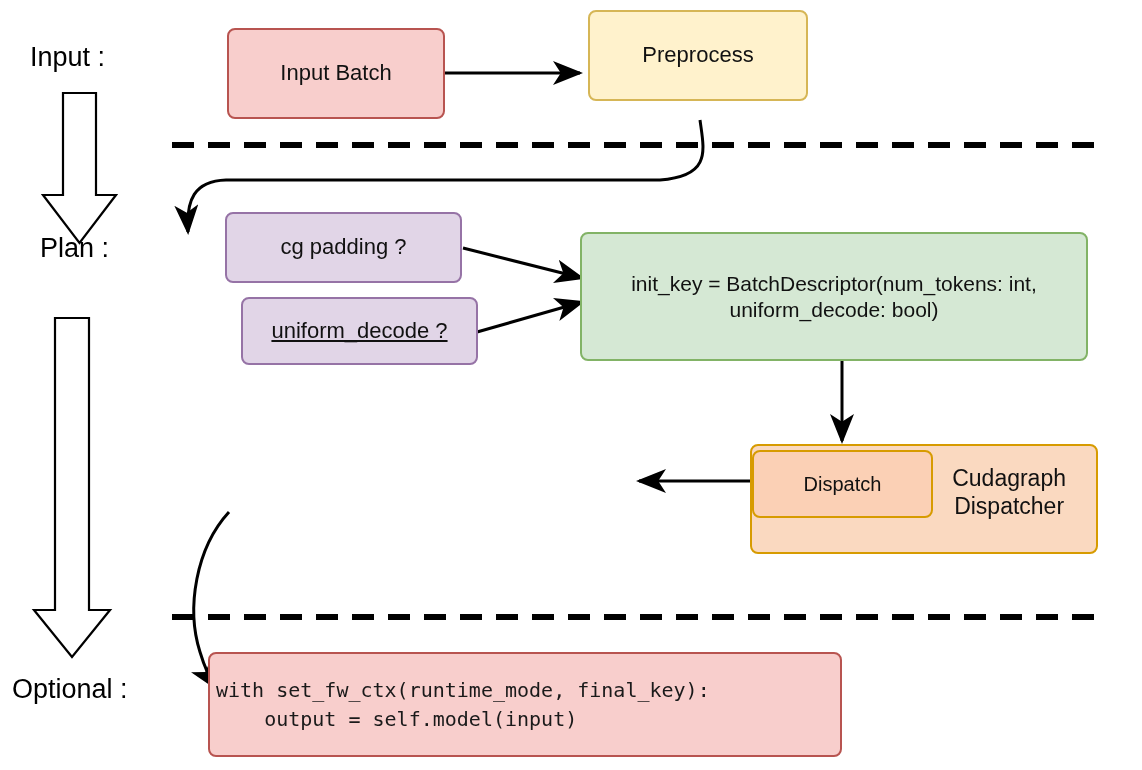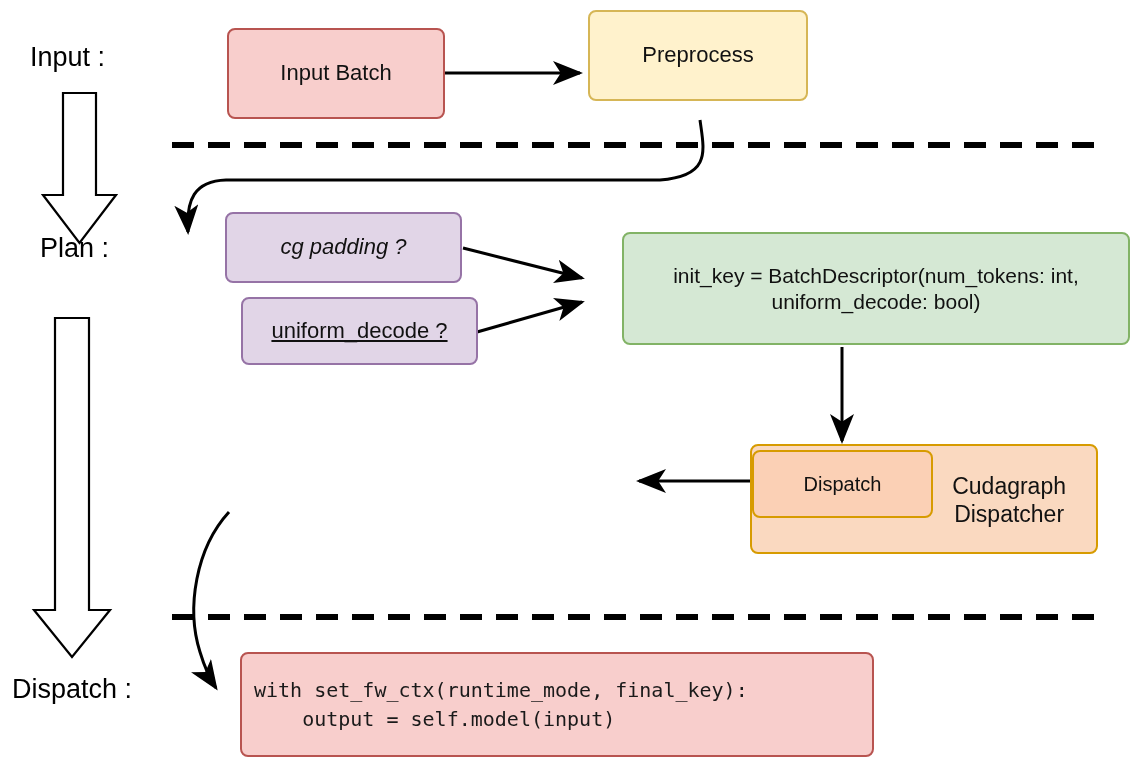--- a/index.html
+++ b/index.html
@@ -57,59 +57,58 @@
   }
   #node-preprocess {
     left: 588px; top: 10px; width: 220px; height: 91px;
     background: #fff2cc; border-color: #d6b656;
     font-size: 22px;
   }
   #node-cg-padding {
     left: 225px; top: 212px; width: 237px; height: 71px;
     background: #e1d5e7; border-color: #9673a6;
     font-size: 22px;
-    font-style: italic;
   }
   #node-uniform-decode {
     left: 241px; top: 297px; width: 237px; height: 68px;
     background: #e1d5e7; border-color: #9673a6;
     font-size: 22px;
     text-decoration: underline;
   }
   #node-init-key {
-    left: 622px; top: 232px; width: 508px; height: 113px;
+    left: 580px; top: 232px; width: 508px; height: 129px;
     background: #d5e8d4; border-color: #82b366;
     font-size: 21px;
   }
   #node-cudagraph-dispatcher {
     left: 750px; top: 444px; width: 348px; height: 110px;
     background: #fad9c0; border-color: #d79b00;
     font-size: 23px;
     align-items: flex-start;
     justify-content: flex-end;
-    padding: 26px 30px 0 0;
+    padding: 18px 30px 0 0;
   }
   #node-dispatch {
     left: 752px; top: 450px; width: 181px; height: 68px;
     background: #fbd0b5; border-color: #d79b00;
     font-size: 20px;
   }
   #node-runtime-mode {
     left: 228px; top: 446px; width: 403px; height: 108px;
     background: #cfe2f3; border-color: #6c8ebf;
     font-size: 20px;
   }
   #node-execute-code {
-    left: 240px; top: 652px; width: 634px; height: 105px;
+    left: 208px; top: 652px; width: 634px; height: 105px;
     background: #f8cecc; border-color: #b85450;
     font-family: "DejaVu Serif", "Liberation Serif", serif;
     font-size: 21px;
     justify-content: flex-start;
     align-items: center;
-    padding-left: 12px;
+    padding-left: 6px;
     text-align: left;
   }
   #node-execute-code .code {
     font-family: "DejaVu Sans Mono", "Liberation Mono", monospace;
     font-size: 20px;
     white-space: pre;
     color: #1a1a1a;
     line-height: 1.45;
   }
 
@@ -145,21 +144,21 @@
 
     <path d="M842,347 L842,441" fill="none" stroke="#000000" stroke-width="3" marker-end="url(#ah)"></path>
 
     <path d="M750,481 L639,481" fill="none" stroke="#000000" stroke-width="3" marker-end="url(#ah)"></path>
 
     <path d="M229,512 C196,548 186,608 200,652 C206,672 212,682 216,688" fill="none" stroke="#000000" stroke-width="3" marker-end="url(#ah)"></path>
   </svg>
 
   <div class="stage-label" id="label-input">Input :</div>
   <div class="stage-label" id="label-plan">Plan :</div>
-  <div class="stage-label" id="label-execute">Dispatch :</div>
+  <div class="stage-label" id="label-execute">Optional :</div>
 
   <div class="node" id="node-input-batch">Input Batch</div>
 
   <div class="node" id="node-preprocess">Preprocess</div>
 
   <div class="node" id="node-cg-padding">cg padding ?</div>
 
   <div class="node" id="node-uniform-decode">uniform_decode ?</div>
 
   <div class="node" id="node-init-key">init_key = BatchDescriptor(num_tokens: int,

